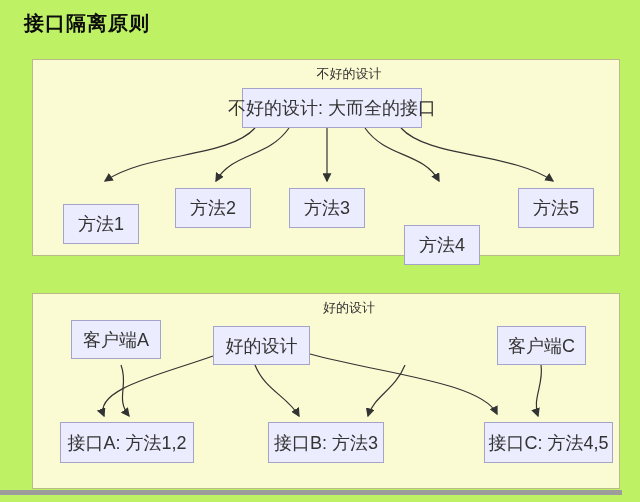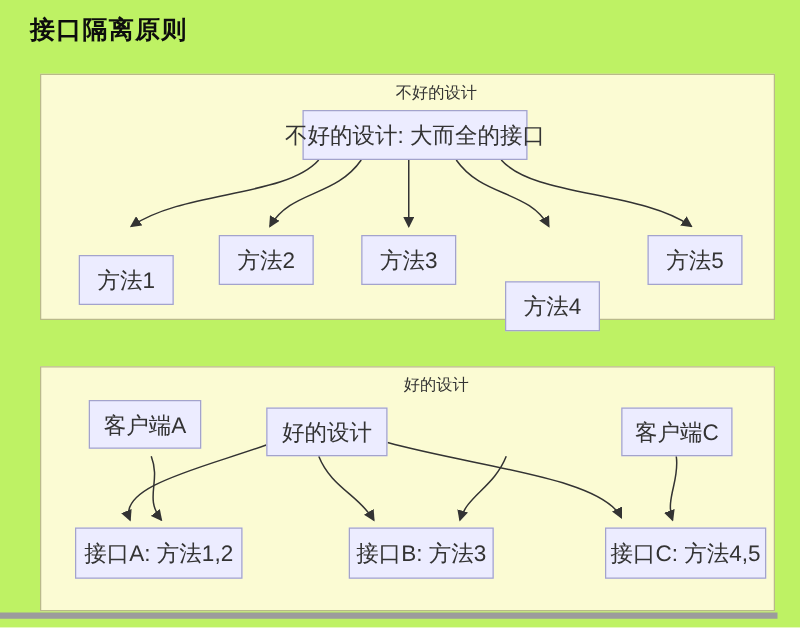--- a/index.html
+++ b/index.html
@@ -34,21 +34,21 @@
   #node-m2{left:142px;top:128px;width:76px;height:40px;}
   #node-m3{left:256px;top:128px;width:76px;height:40px;}
   #node-m4{left:371px;top:128px;width:76px;height:40px;margin-top:37px;}
   #node-m5{left:485px;top:128px;width:76px;height:40px;}
   
   #node-client-a{left:38px;top:26px;width:90px;height:39px;}
   #node-good{left:180px;top:32px;width:97px;height:39px;}
   #node-client-b{left:336px;top:32px;width:92px;height:39px;}
   #node-client-c{left:464px;top:32px;width:89px;height:39px;}
   #node-iface-a{left:27px;top:128px;width:134px;height:41px;}
-  #node-iface-b{left:246px;top:128px;width:116px;height:41px;}
+  #node-iface-b{left:235px;top:128px;width:116px;height:41px;}
   #node-iface-c{left:451px;top:128px;width:129px;height:41px;}
   .bottom-bar{
     position:absolute;left:0;top:490px;width:622px;height:5px;background:#9c9c9c;
   }
 </style>
 </head>
 <body>
 
 <div id="screen">
 

